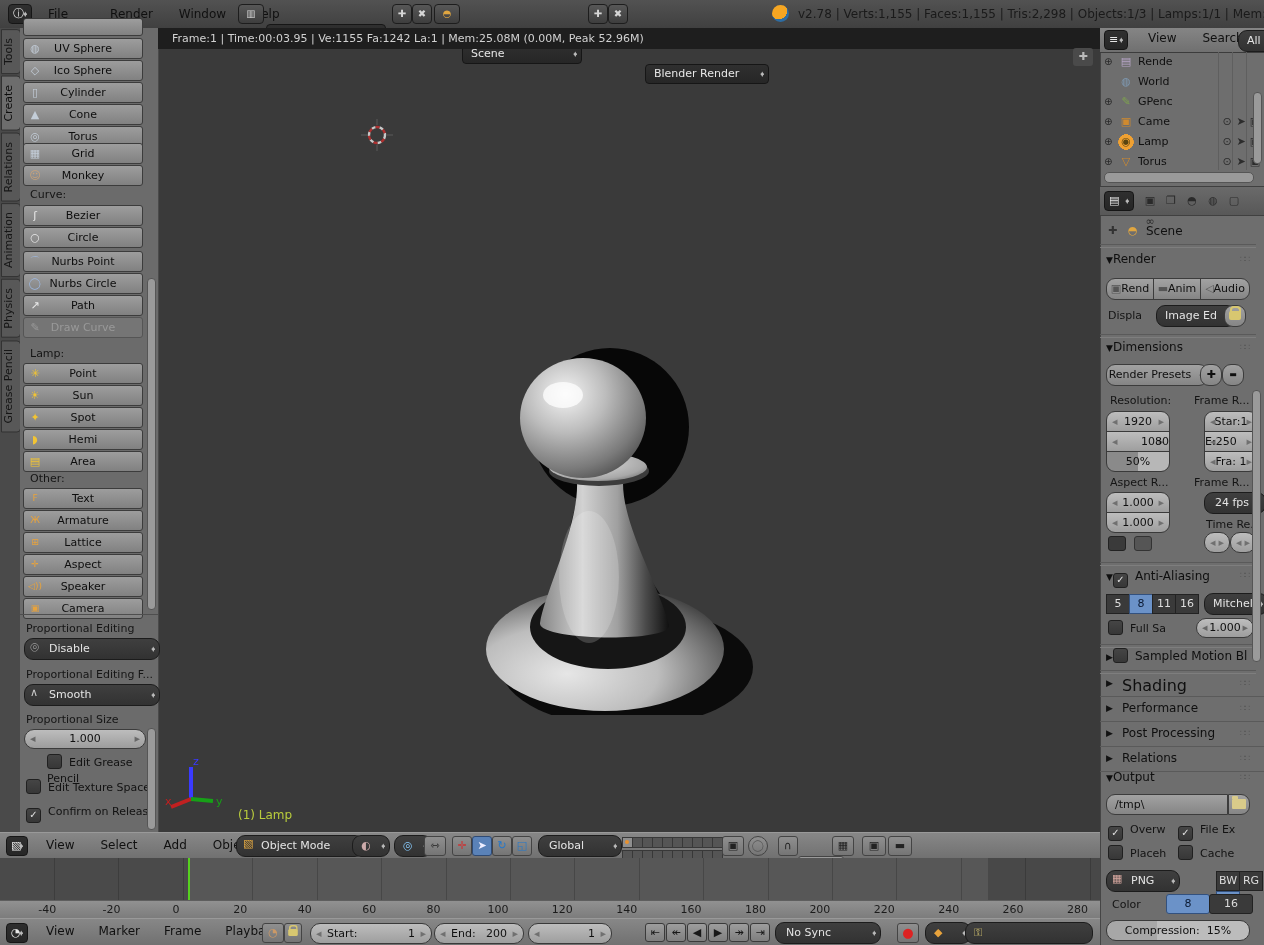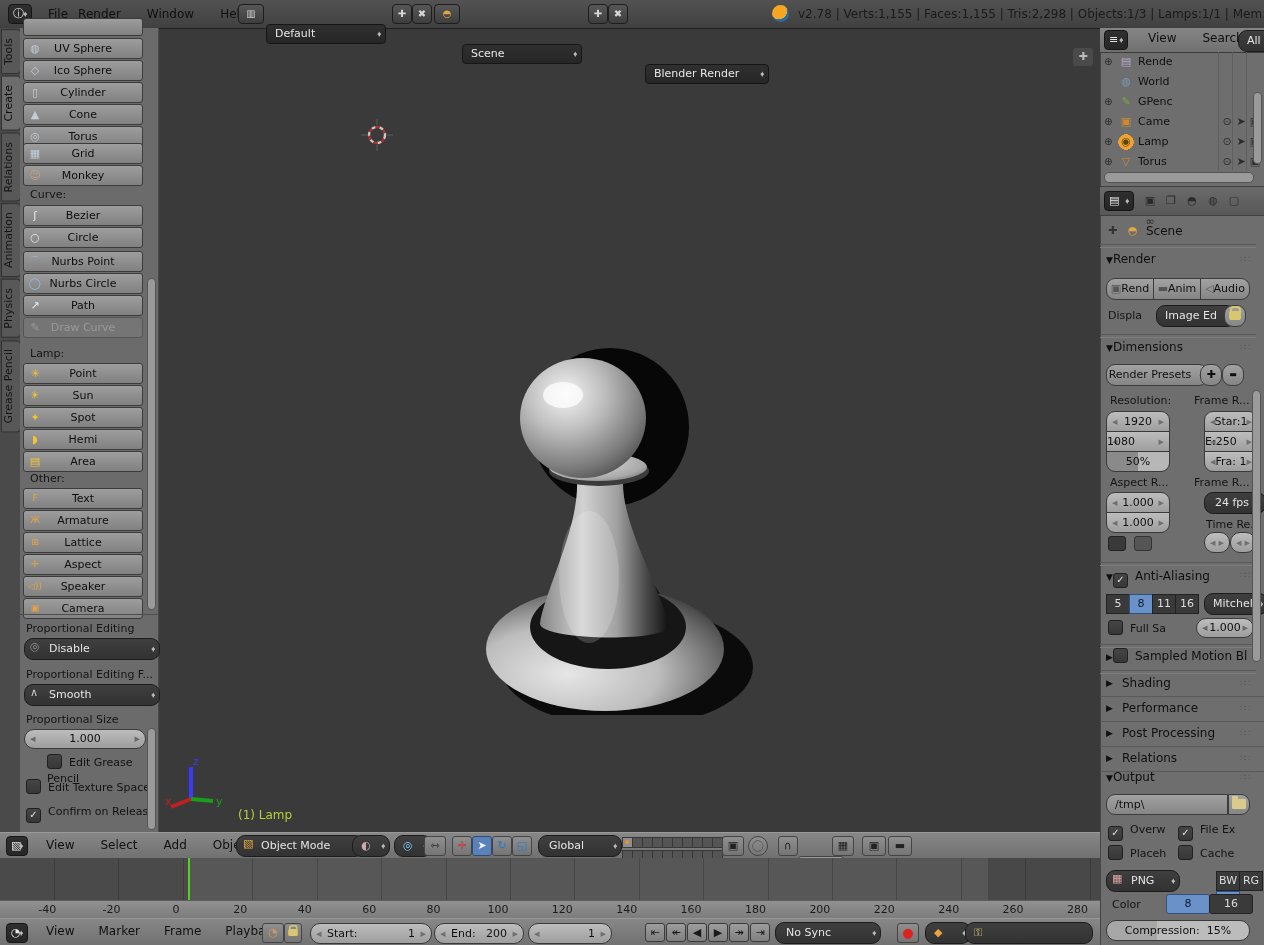--- a/index.html
+++ b/index.html
@@ -78,21 +78,21 @@
 </style>
 </head>
 <body>
 
 <div id="app">
 
   <div id="topbar" class="abs">
     <div class="abs fld-dark updn" style="left:8px;top:4px;width:14px;padding:0 4px;"><span>ⓘ</span></div>
     <div class="abs" style="left:44px;top:0;">
       
-    <span class="menu" style="margin-right:2px;">File</span><span class="menu" style="margin-right:18px;">Render</span><span class="menu" style="margin-right:18px;">Window</span><span class="menu" style="margin-right:18px;">Help</span></div>
+    <span class="menu" style="margin-right:34px;">File</span><span class="menu" style="margin-right:18px;">Render</span><span class="menu" style="margin-right:18px;">Window</span><span class="menu" style="margin-right:18px;">Help</span></div>
     <div class="abs sqbtn" style="left:238px;top:4px;width:24px;">▥</div>
     <div class="abs fld-dark updn" style="left:266px;top:4px;width:96px;">Default</div>
     <div class="abs sqbtn" style="left:392px;top:4px;">✚</div>
     <div class="abs sqbtn" style="left:412px;top:4px;">✖</div>
     <div class="abs sqbtn" style="left:434px;top:4px;width:24px;color:#e0a640;">◓</div>
     <div class="abs fld-dark updn" style="left:462px;top:4px;width:96px;">Scene</div>
     <div class="abs sqbtn" style="left:588px;top:4px;">✚</div>
     <div class="abs sqbtn" style="left:608px;top:4px;">✖</div>
     <div class="abs fld-dark updn" style="left:645px;top:4px;width:100px;">Blender Render</div>
     <div class="abs" style="left:772px;top:5px;width:17px;height:17px;border-radius:50%;background:radial-gradient(circle at 40% 35%,#f5a623 0 55%,#2d6ca2 56%);"></div>
@@ -178,20 +178,21 @@
 
     <div class="chk" style="position:relative;margin-bottom:9px;padding-left:21px;"><span class="box"></span><span>Edit Grease Pencil</span></div>
         <div class="chk" style="position:relative;margin-bottom:9px;"><span class="box"></span><span>Edit Texture Space</span></div>
         <div class="chk" style="position:relative;margin-bottom:9px;"><span class="box on"></span><span>Confirm on Release</span></div>
       </div>
 
     <div class="vscroll" style="left:127px;top:250px;height:330px;"></div>
     <div class="vscroll" style="left:127px;top:700px;height:100px;"></div>
   </div>
 
+  <div id="vpstats" class="abs nowrap">Frame:1 | Time:00:03.95 | Ve:1155 Fa:1242 La:1 | Mem:25.08M (0.00M, Peak 52.96M)</div>
   <div id="plusbtn" class="abs">✚</div>
 
   <svg class="abs" style="left:360px;top:118px;" width="34" height="34" viewBox="0 0 34 34">
     <circle cx="17" cy="17" r="8" fill="none" stroke="#c8c8c8" stroke-width="2.4" stroke-dasharray="4 4"></circle>
     <circle cx="17" cy="17" r="8" fill="none" stroke="#b03030" stroke-width="2.4" stroke-dasharray="4 4" stroke-dashoffset="4"></circle>
     <line x1="17" y1="1" x2="17" y2="7" stroke="#4a4a4a" stroke-width="2"></line>
     <line x1="17" y1="27" x2="17" y2="33" stroke="#4a4a4a" stroke-width="2"></line>
     <line x1="1" y1="17" x2="7" y2="17" stroke="#4a4a4a" stroke-width="2"></line>
     <line x1="27" y1="17" x2="33" y2="17" stroke="#4a4a4a" stroke-width="2"></line>
   </svg>
@@ -414,21 +415,21 @@
     <div class="sep" style="left:0;top:120px;"></div>
 
     <div class="abs" style="left:6px;top:126px;font-size:12px;color:#0f0f0f;"><span class="arr" style="font-size:9px;">▼</span><span>Dimensions</span></div>
     <span class="abs grip" style="left:140px;top:126px;"></span>
     <div class="lbtn updn updn-dk" style="left:6px;top:150px;width:86px;height:20px;line-height:20px;">Render Presets</div>
     <div class="lbtn" style="left:100px;top:150px;width:20px;height:20px;line-height:20px;">✚</div>
     <div class="lbtn" style="left:122px;top:150px;width:20px;height:20px;line-height:20px;font-size:8px;">▬</div>
     <span class="plabel" style="left:10px;top:180px;">Resolution:</span>
     <span class="plabel" style="left:94px;top:180px;">Frame R...</span>
     <div class="numfield" style="left:6px;top:197px;width:62px;text-align:center;border-radius:9px 9px 0 0;">1920</div>
-    <div class="numfield" style="left:6px;top:217px;width:62px;text-align:left;border-radius:0;">1080</div>
+    <div class="numfield" style="left:6px;top:217px;width:62px;text-align:right;border-radius:0;">1080</div>
     <div class="abs" style="left:6px;top:237px;width:62px;height:19px;line-height:19px;text-align:center;border:1px solid #3a3a3a;border-radius:0 0 9px 9px;background:linear-gradient(90deg,#8a8a8a 0 50%,#b7b7b7 50%);">50%</div>
     <div class="numfield" style="left:104px;top:197px;width:52px;text-align:center;border-radius:9px 9px 0 0;">Star:1</div>
     <div class="numfield" style="left:104px;top:217px;width:52px;text-align:left;border-radius:0;">E:250</div>
     <div class="numfield" style="left:104px;top:237px;width:52px;text-align:center;border-radius:0 0 9px 9px;">Fra: 1</div>
     <span class="plabel" style="left:10px;top:262px;">Aspect R...</span>
     <span class="plabel" style="left:94px;top:262px;">Frame R...</span>
     <div class="numfield" style="left:6px;top:278px;width:62px;text-align:center;border-radius:9px 9px 0 0;">1.000</div>
     <div class="numfield" style="left:6px;top:298px;width:62px;text-align:center;border-radius:0 0 9px 9px;">1.000</div>
     <div class="ddark updn" style="left:104px;top:278px;width:36px;padding-left:10px;">24 fps</div>
     <span class="plabel" style="left:106px;top:304px;">Time Re...</span>
@@ -448,21 +449,21 @@
     <div class="slider" style="left:96px;top:404px;width:56px;">1.000</div>
     <div class="sep" style="left:0;top:430px;"></div>
 
     <div class="abs nowrap" style="left:6px;top:434px;width:150px;font-size:12px;color:#0f0f0f;"><span class="arr" style="font-size:9px;">▶</span><span class="chk" style="position:relative;top:0;"><span class="box"></span></span><span>Sampled Motion Bl</span></div>
     <div class="sep" style="left:0;top:456px;"></div>
 
     <div class="abs" style="left:0;top:458px;width:164px;">
 
         <div style="position:relative;height:24px;border-bottom:1px solid #5a5a5a;">
           <span class="arr" style="position:absolute;left:6px;top:6px;font-size:9px;">▶</span>
-          <span style="position:absolute;left:22px;top:4px;font-size:12px;color:#0f0f0f;">Shading</span>
+          <span style="position:absolute;left:22px;top:4px;font-size:16px;color:#0f0f0f;">Shading</span>
           <span class="grip" style="position:absolute;left:140px;top:4px;"></span>
         </div>
 
         <div style="position:relative;height:24px;border-bottom:1px solid #5a5a5a;">
           <span class="arr" style="position:absolute;left:6px;top:6px;font-size:9px;">▶</span>
           <span style="position:absolute;left:22px;top:4px;font-size:12px;color:#0f0f0f;">Performance</span>
           <span class="grip" style="position:absolute;left:140px;top:4px;"></span>
         </div>
 
         <div style="position:relative;height:24px;border-bottom:1px solid #5a5a5a;">

